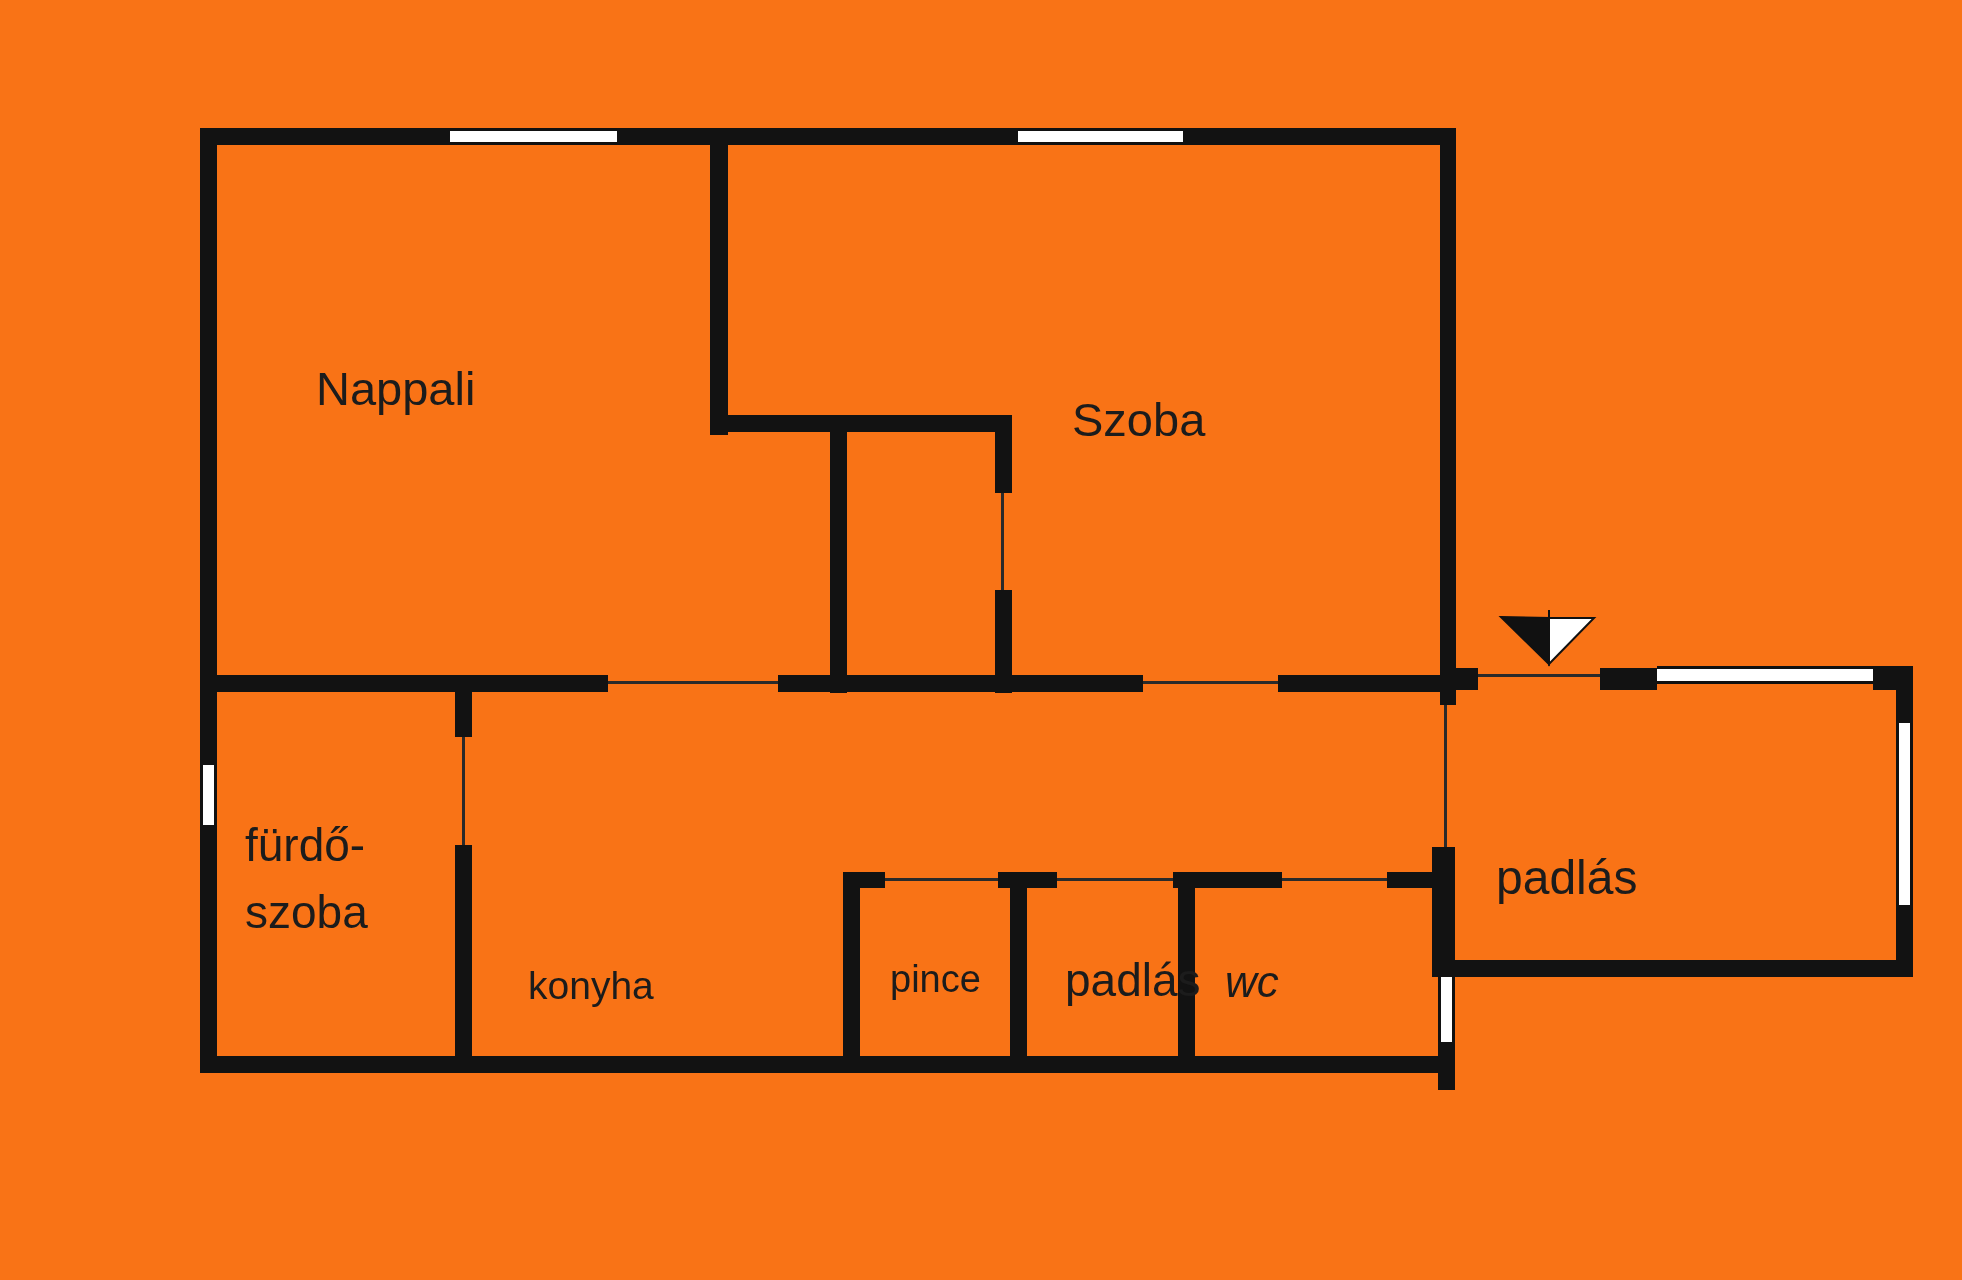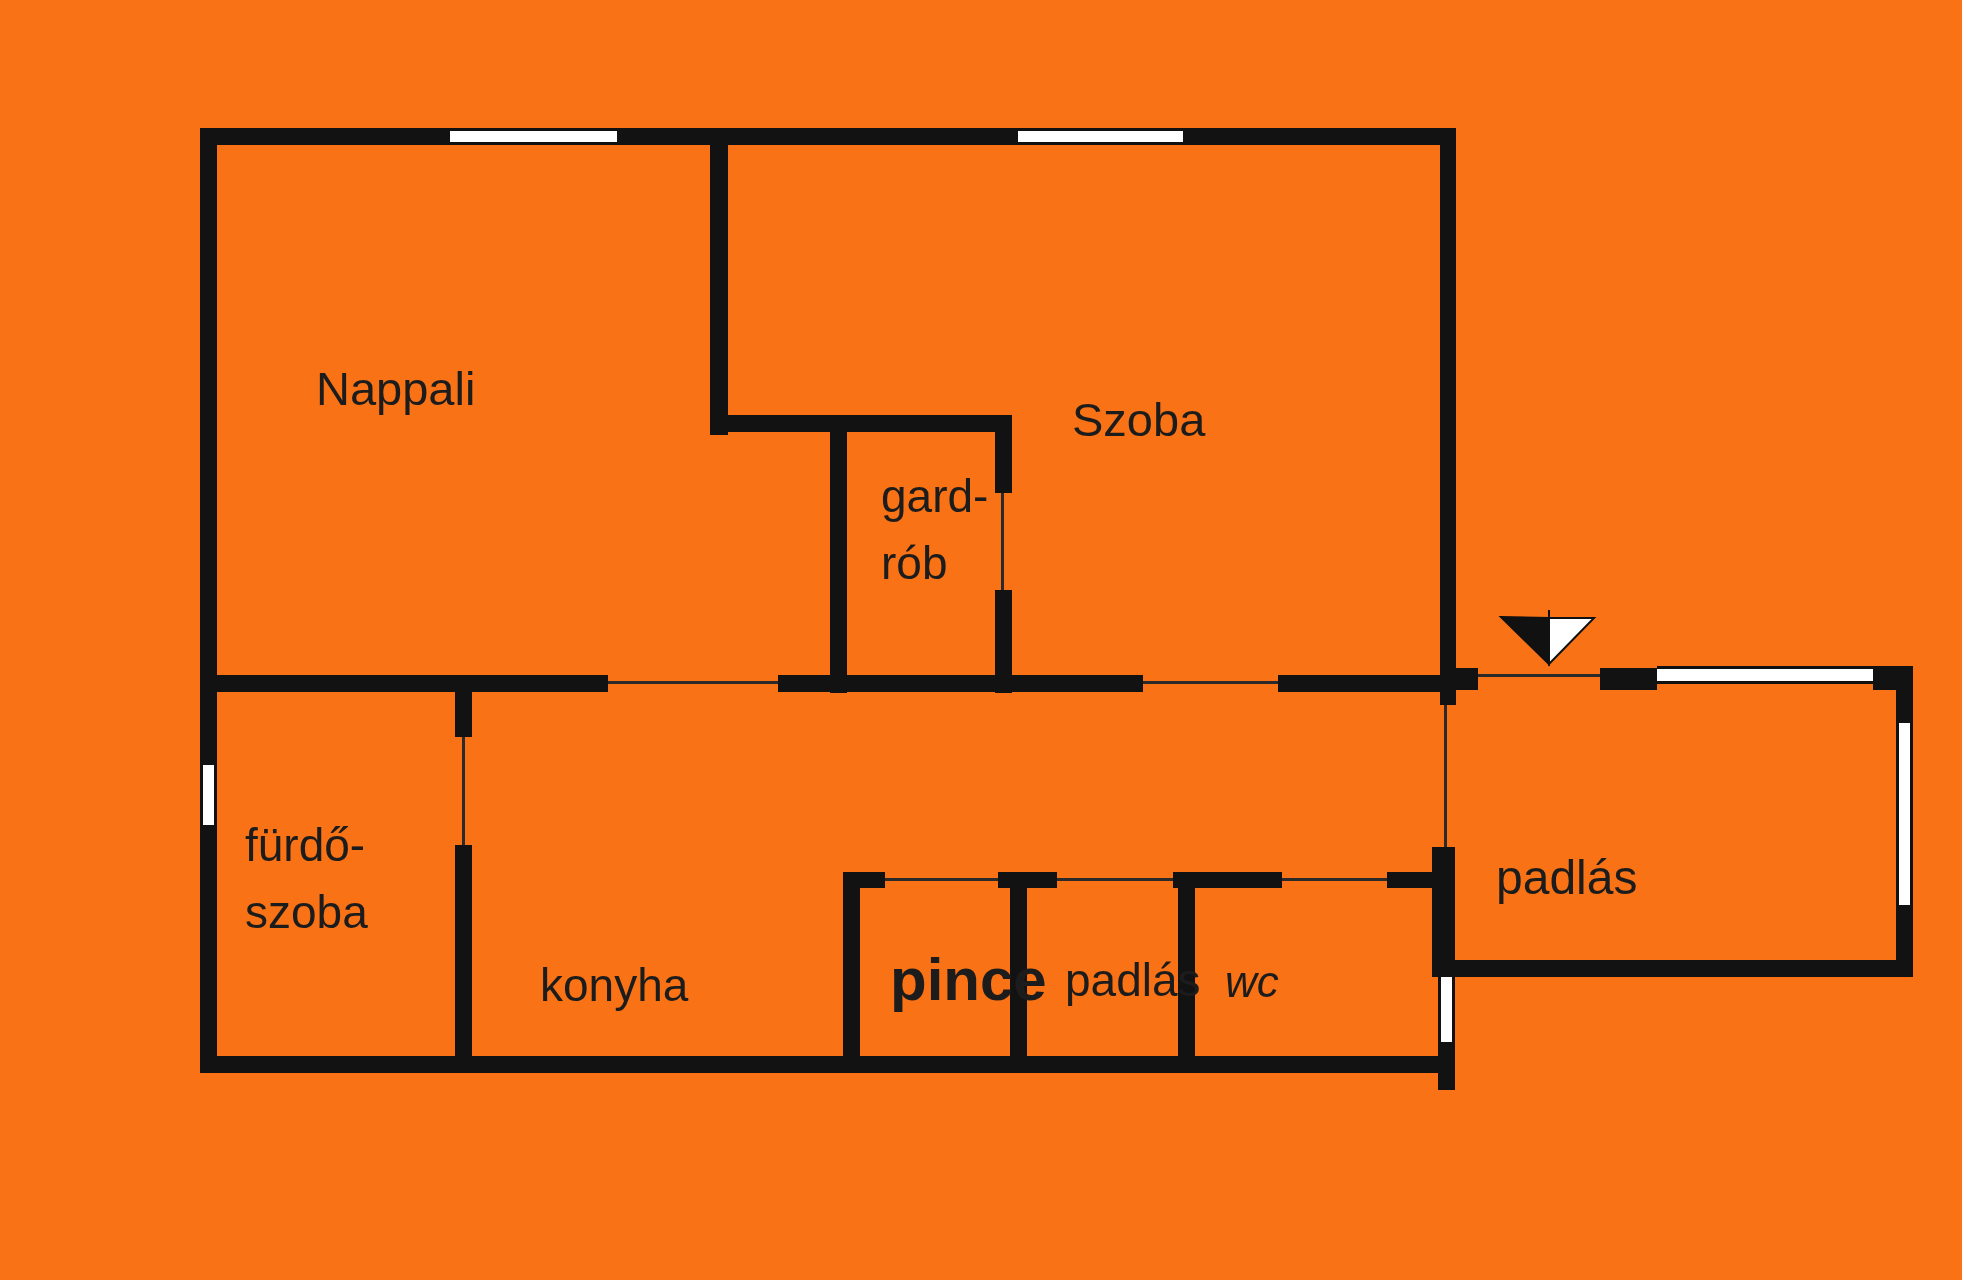--- a/index.html
+++ b/index.html
@@ -63,22 +63,20 @@
     <div class="door-opening" style="left: 1057px; top: 878px; width: 116px; height: 3px; position: absolute;"></div>
     <div class="door-opening" style="left: 1282px; top: 878px; width: 105px; height: 3px; position: absolute;"></div>
     <div class="window-h" style="left: 450px; top: 128px; width: 167px; height: 17px; position: absolute;"></div>
     <div class="window-h" style="left: 1018px; top: 128px; width: 165px; height: 17px; position: absolute;"></div>
     <div class="window-v" style="left: 200px; top: 765px; width: 17px; height: 60px; position: absolute;"></div>
     <div class="window-h" style="left: 1657px; top: 666px; width: 216px; height: 18px; position: absolute;"></div>
     <div class="window-v" style="left: 1896px; top: 723px; width: 17px; height: 182px; position: absolute;"></div>
     <div class="window-v" style="left: 1438px; top: 977px; width: 17px; height: 65px; position: absolute;"></div>
     <div class="room-label" style="left: 316px; top: 355px; font-size: 47px; color: rgb(28, 28, 28);">Nappali</div>
     <div class="room-label" style="left: 1072px; top: 386px; font-size: 47px; color: rgb(28, 28, 28);">Szoba</div>
-    <div class="room-label" style="left: 881px; top: 463px; font-size: 46px; color: rgb(28, 28, 28);">gard-
-rób</div>
     <div class="room-label" style="left: 245px; top: 812px; font-size: 46px; color: rgb(28, 28, 28);">fürdő-
 szoba</div>
-    <div class="room-label" style="left: 528px; top: 952px; font-size: 46px; color: rgb(28, 28, 28); margin-left: 12px;">konyha</div>
-    <div class="room-label" style="left: 890px; top: 946px; font-size: 60px; color: rgb(28, 28, 28); font-weight: bold;">pince</div>
+    <div class="room-label" style="left: 528px; top: 952px; font-size: 39px; color: rgb(28, 28, 28);">konyha</div>
+    <div class="room-label" style="left: 890px; top: 946px; font-size: 38px; color: rgb(28, 28, 28);">pince</div>
     <div class="room-label" style="left: 1045px; top: 947px; font-size: 46px; color: rgb(28, 28, 28); margin-left: 20px;">padlás</div>
     <div class="room-label" style="left: 1225px; top: 948px; font-size: 44px; color: rgb(28, 28, 28); font-style: italic;">wc</div>
     <div class="room-label" style="left: 1496px; top: 844px; font-size: 48px; color: rgb(28, 28, 28);">padlás</div>
   </div>
 
 </body></html>

